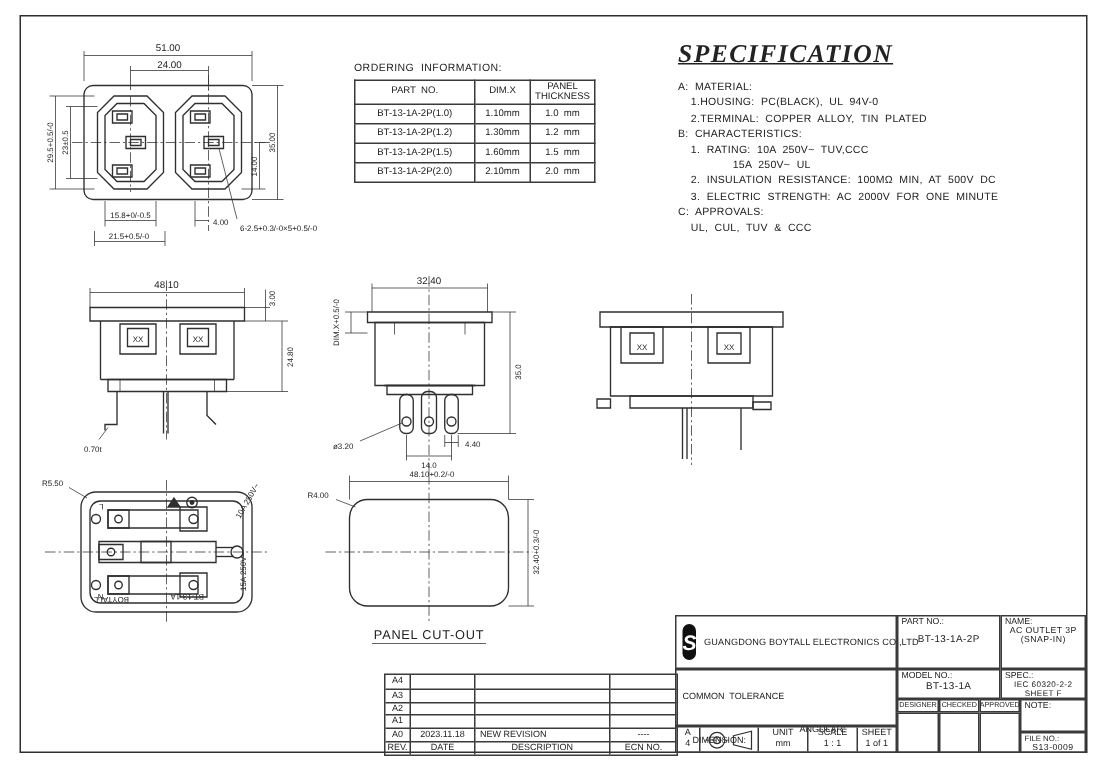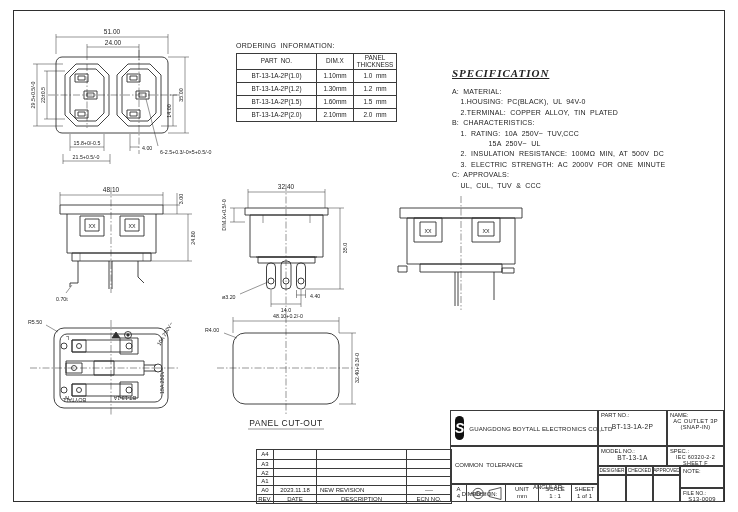--- a/index.html
+++ b/index.html
@@ -16,21 +16,21 @@
   svg.dwg text.sm{font-size:5.3px;}
   svg.dwg .fill{fill:#2f2f2f;}
   
   .ord-title{font-size:7px;letter-spacing:.3px;margin-bottom:4px;white-space:pre;}
   table.ord{border-collapse:collapse;table-layout:fixed;}
   table.ord th,table.ord td{border:1px solid #3a3a3a;font-size:6.4px;font-weight:normal;
       text-align:center;padding:0;height:12px;line-height:1.05;white-space:pre;}
   table.ord th{height:15px;}
   
   .spec-head{font-family:"Liberation Serif",serif;font-style:italic;font-weight:bold;
-      font-size:11px;text-decoration:underline;letter-spacing:1px;margin-top:41px;}
+      font-size:17px;text-decoration:underline;letter-spacing:1px;}
   .spec-lines div{font-size:7px;line-height:10.4px;white-space:pre;letter-spacing:.2px;}
   
   .rev{display:grid;grid-template-columns:17px 43px 90px 44px;grid-auto-rows:1fr;
       border:1px solid #3a3a3a;font-size:6px;}
   .rev>div{border-right:1px solid #3a3a3a;border-top:1px solid #3a3a3a;
       display:flex;align-items:center;justify-content:center;white-space:pre;overflow:hidden;}
   .rev>div:nth-child(-n+4){border-top:none;}
   .rev>div:nth-child(4n){border-right:none;}
   .rev>div.dl{justify-content:flex-start;padding-left:3px;}
   

